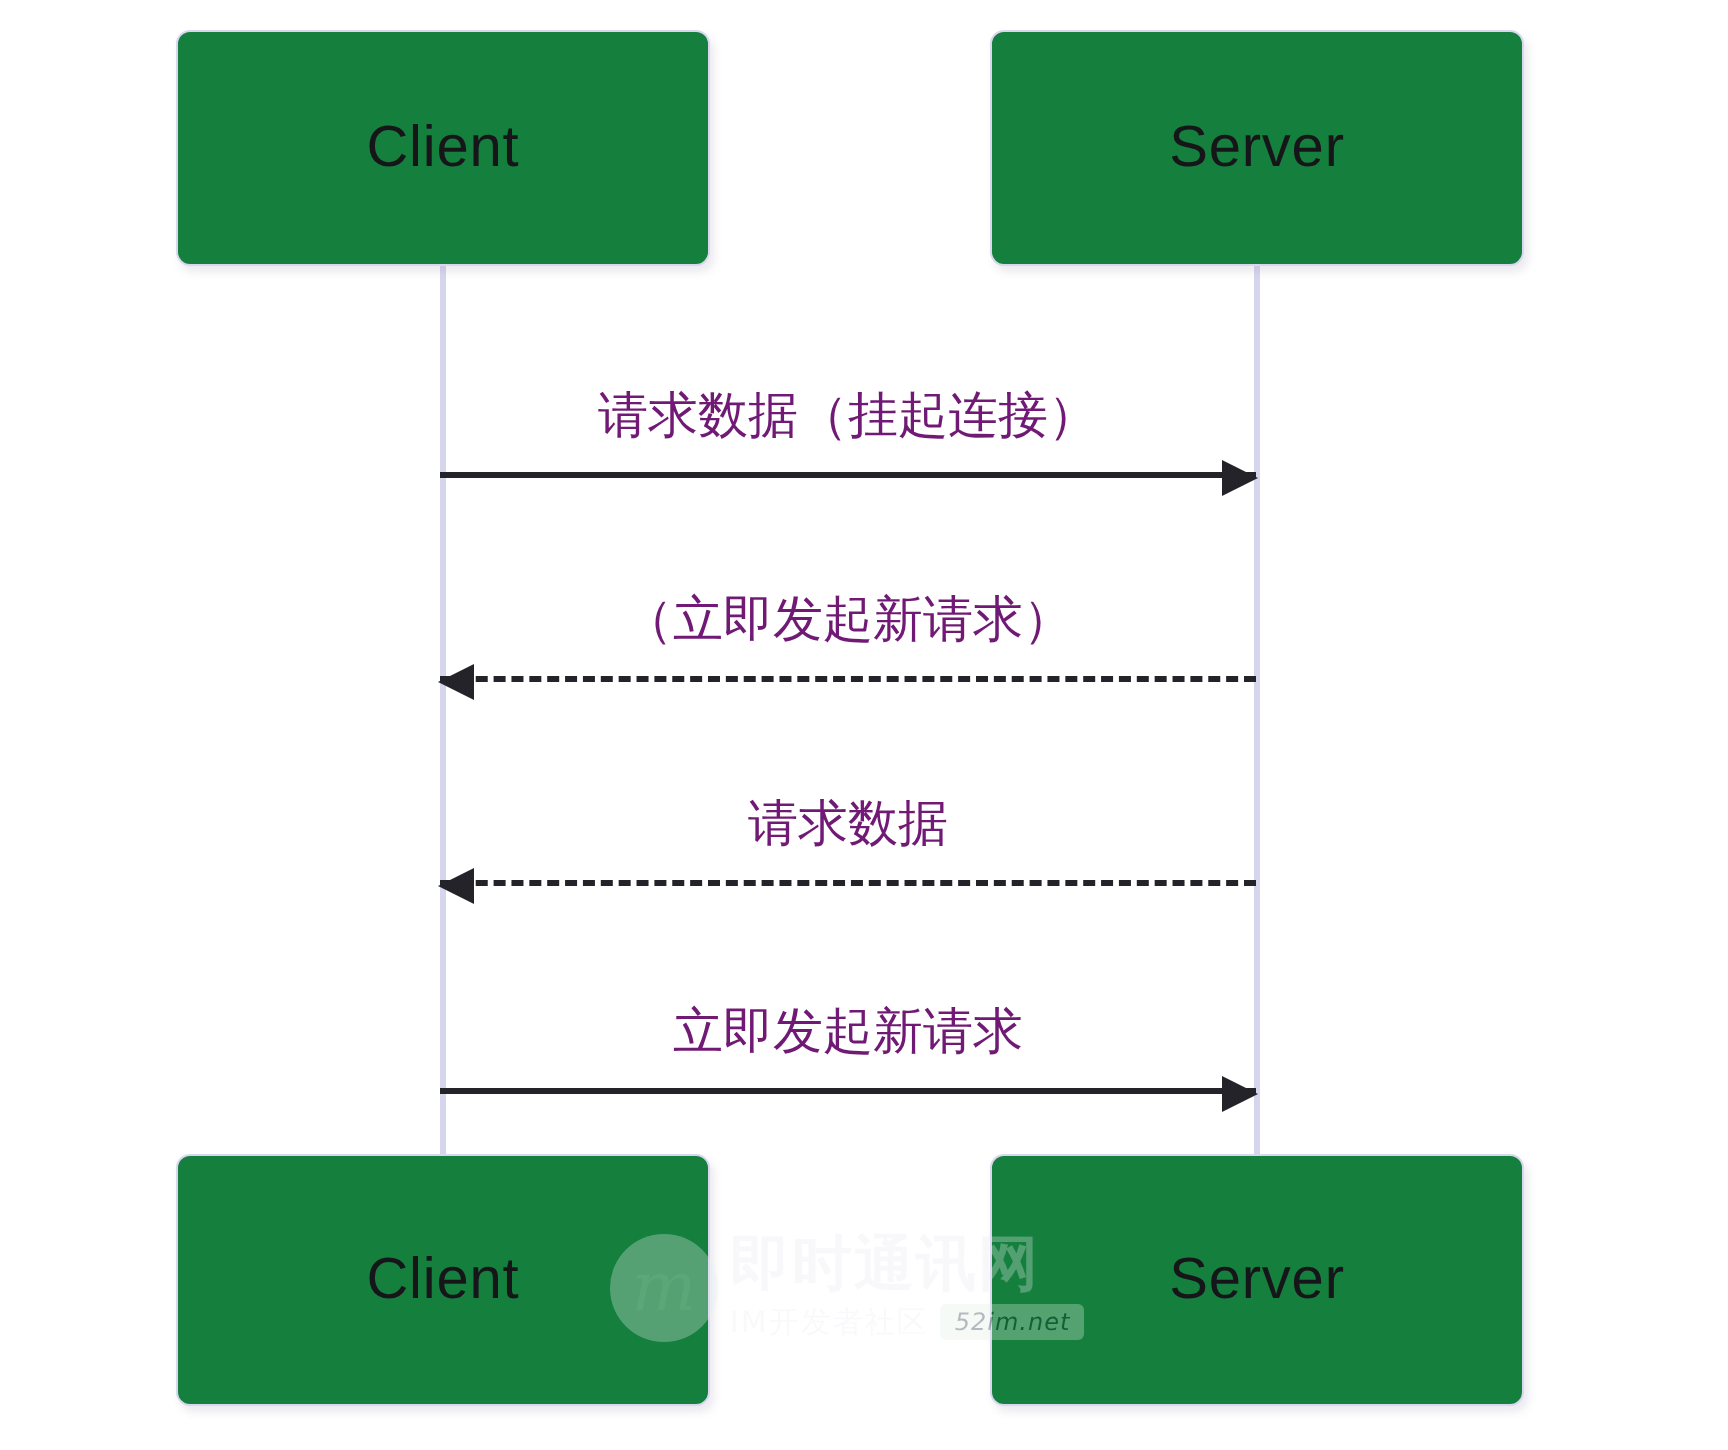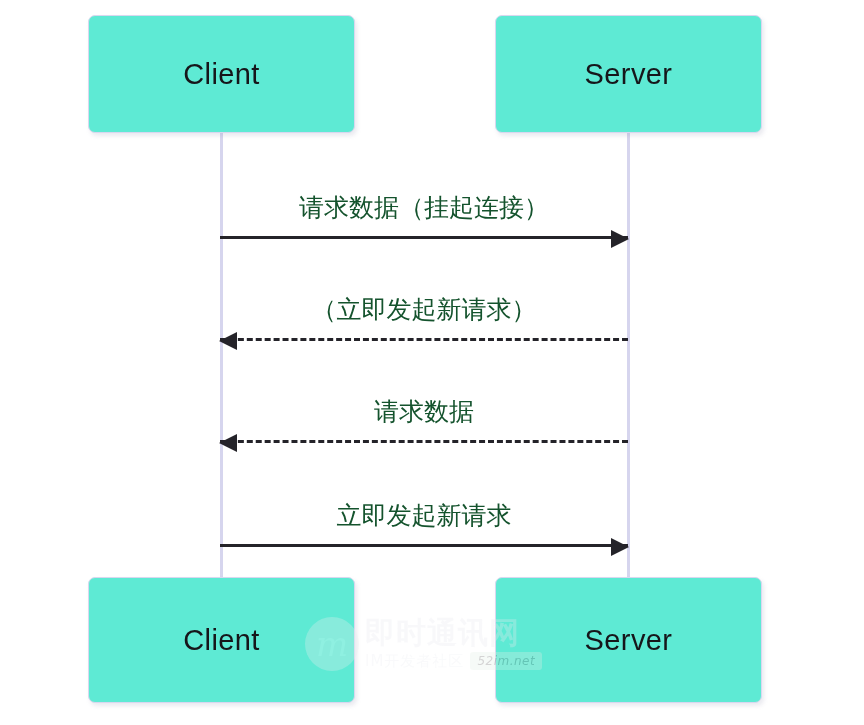--- a/index.html
+++ b/index.html
@@ -16,21 +16,21 @@
     width: 864px;
     height: 725px;
     background: #ffffff;
     overflow: hidden;
   }
 
   
   .participant {
     position: absolute;
     box-sizing: border-box;
-    background: #5eead4;
+    background: #15803d;
     border: 1px solid #d9d7ef;
     border-radius: 7px;
     box-shadow: 2px 3px 4px rgba(140,140,170,0.18);
     display: flex;
     align-items: center;
     justify-content: center;
     z-index: 4;
   }
   .participant-label {
     font-size: 29px;
@@ -64,21 +64,21 @@
     z-index: 3;
   }
 
   .msg-label {
     position: absolute;
     left: 50%;
     transform: translateX(-50%);
     bottom: 16px;
     white-space: nowrap;
     font-size: 25px;
-    color: #14532d;
+    color: #701a75;
     line-height: 1;
     font-family: "DejaVu Sans", "Liberation Sans", sans-serif;
   }
 
   .msg-line {
     position: absolute;
     left: 0;
     right: 0;
     top: 0;
     height: 0;
@@ -160,21 +160,21 @@
   }
   .wm-sub-text {
     font-size: 15px;
     color: #eceef2;
     letter-spacing: 1px;
     font-family: "DejaVu Sans", "Liberation Sans", sans-serif;
   }
   .wm-badge {
     margin-left: 6px;
     background: #e3f0e6;
-    color: #737373;
+    color: #0f172a;
     font-size: 12px;
     padding: 2px 7px;
     border-radius: 3px;
     letter-spacing: 0.5px;
     font-family: "DejaVu Sans", "Liberation Sans", sans-serif;
     font-style: italic;
   }
 </style>
 </head>
 <body>

